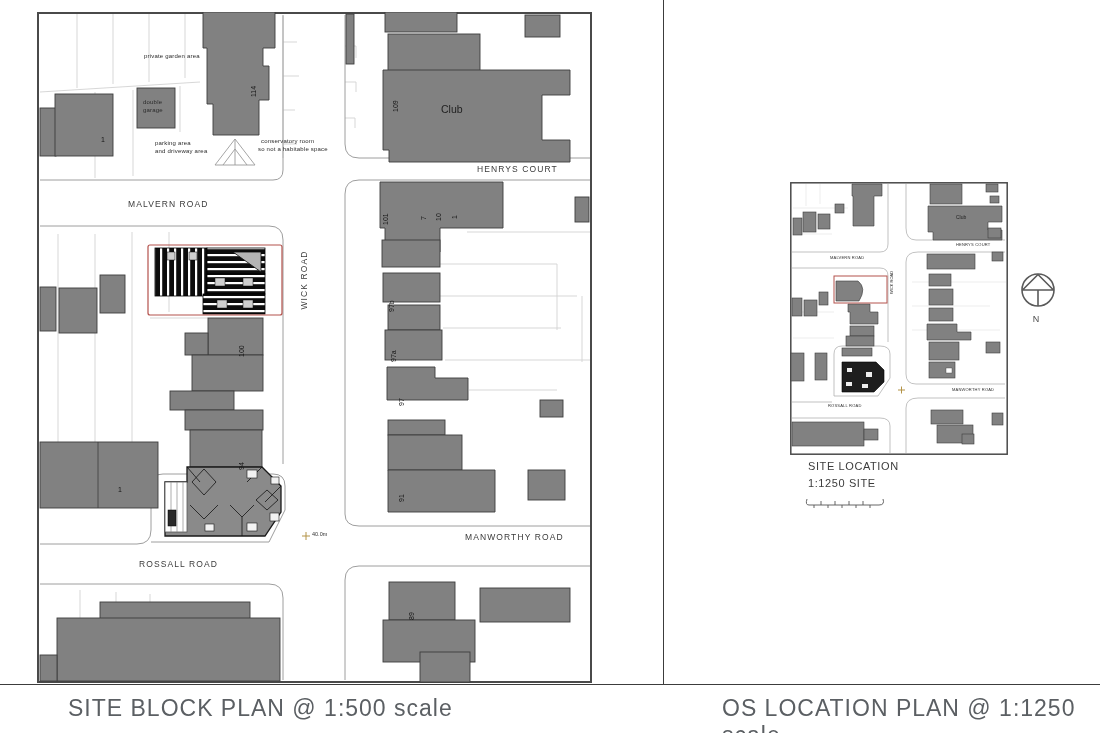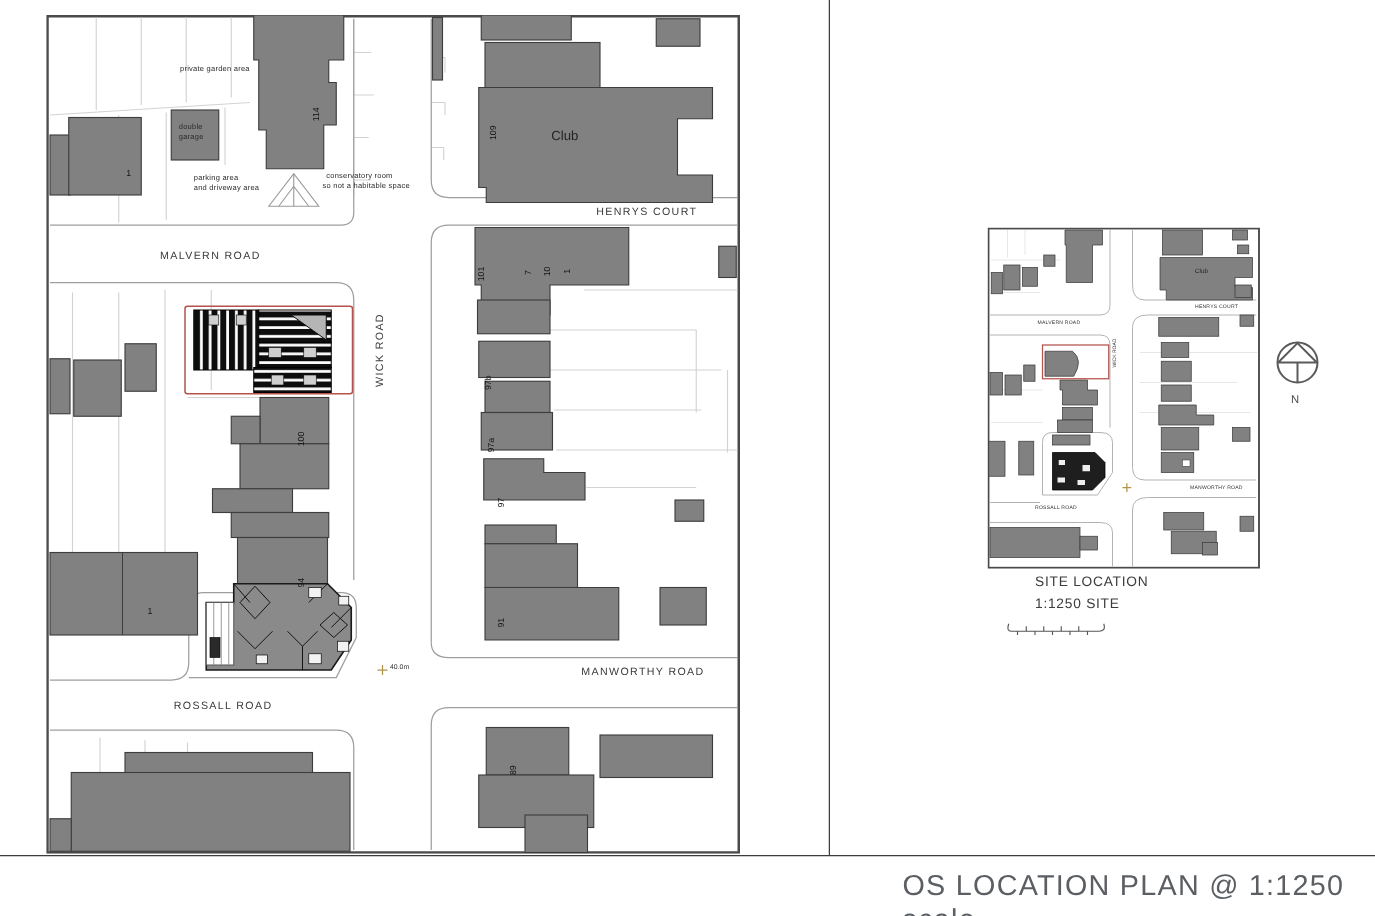--- a/index.html
+++ b/index.html
@@ -15,21 +15,21 @@
   .road{font-size:8.5px;letter-spacing:1.1px;color:#3a3a3a;}
   .vroad{transform:rotate(-90deg);transform-origin:0 100%;}
   .num{font-size:7px;line-height:7px;color:#141414;}
   .numv{transform:rotate(-90deg);transform-origin:0 100%;}
   .ann{font-size:6px;letter-spacing:.2px;color:#2b2b2b;}
   .club{font-size:10.5px;color:#222;}
   .spot{font-size:5.5px;color:#333;}
   .tiny{font-size:9px;transform:scale(0.45);transform-origin:0 0;color:#333;letter-spacing:.4px;}
   .tinyv{font-size:8px;transform:rotate(-90deg) scale(0.5);transform-origin:0 100%;color:#333;}
   .tinyclub{font-size:10px;transform:scale(0.5);transform-origin:0 0;color:#222;}
-  .loc-title{position:absolute;font-size:11px;letter-spacing:.6px;color:#3c3c3c;margin-left:20px;}
+  .loc-title{position:absolute;font-size:11px;letter-spacing:.6px;color:#3c3c3c;}
   .caption{position:absolute;font-size:23px;letter-spacing:1px;color:#5b5f63;}
   .nlabel{position:absolute;font-size:9px;color:#4a4a4a;width:14px;text-align:center;}
 </style>
 </head>
 <body>
 
 <div class="page">
 
   <div class="divider-v"></div>
   <div class="divider-h"></div>
@@ -299,15 +299,16 @@
       <path d="M2,3 Q0,9 4,9 H74 Q80,9 78,3 M16,5 V9 M30,5 V9 M44,5 V9 M58,5 V9 M9,9 V12 M23,9 V12 M37,9 V12 M51,9 V12 M65,9 V12" stroke="#555555" stroke-width="0.9" fill="none"></path>
     </svg>
 
     <svg style="left:352px;top:268px" width="46" height="46" viewBox="0 0 46 46">
       <circle cx="23" cy="22" r="16" fill="none" stroke="#5a5a5a" stroke-width="1.6"></circle>
       <path d="M23,6.5 L7.5,22 M23,6.5 L38.5,22 M7,22 H39 M23,22 V38" fill="none" stroke="#5a5a5a" stroke-width="1.6"></path>
     </svg>
     <div class="nlabel" style="left:366px;top:314px">N</div>
   </div>
 
+  <div class="caption" style="left:68px;top:695px">SITE BLOCK PLAN @ 1:500 scale</div>
   <div class="caption" style="left:722px;top:695px">OS LOCATION PLAN @ 1:1250 scale</div>
 
 </div>
 
 </body></html>

